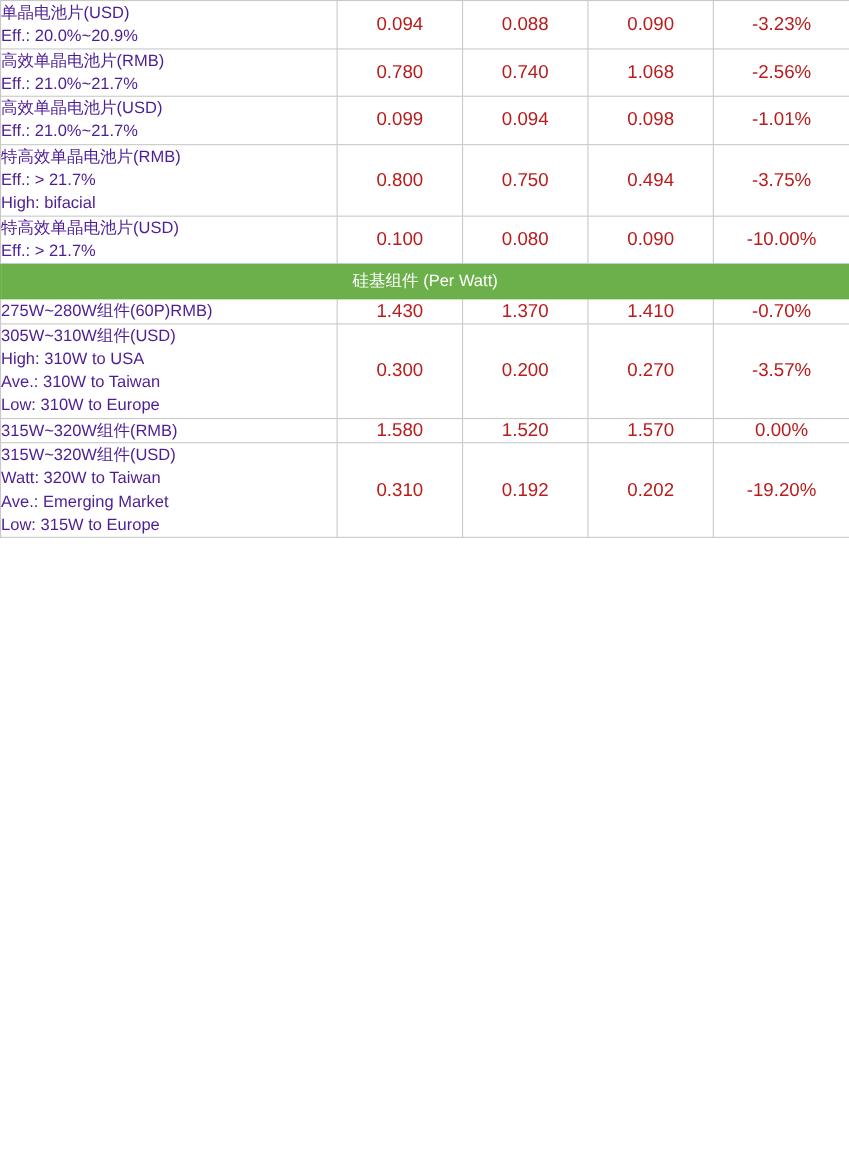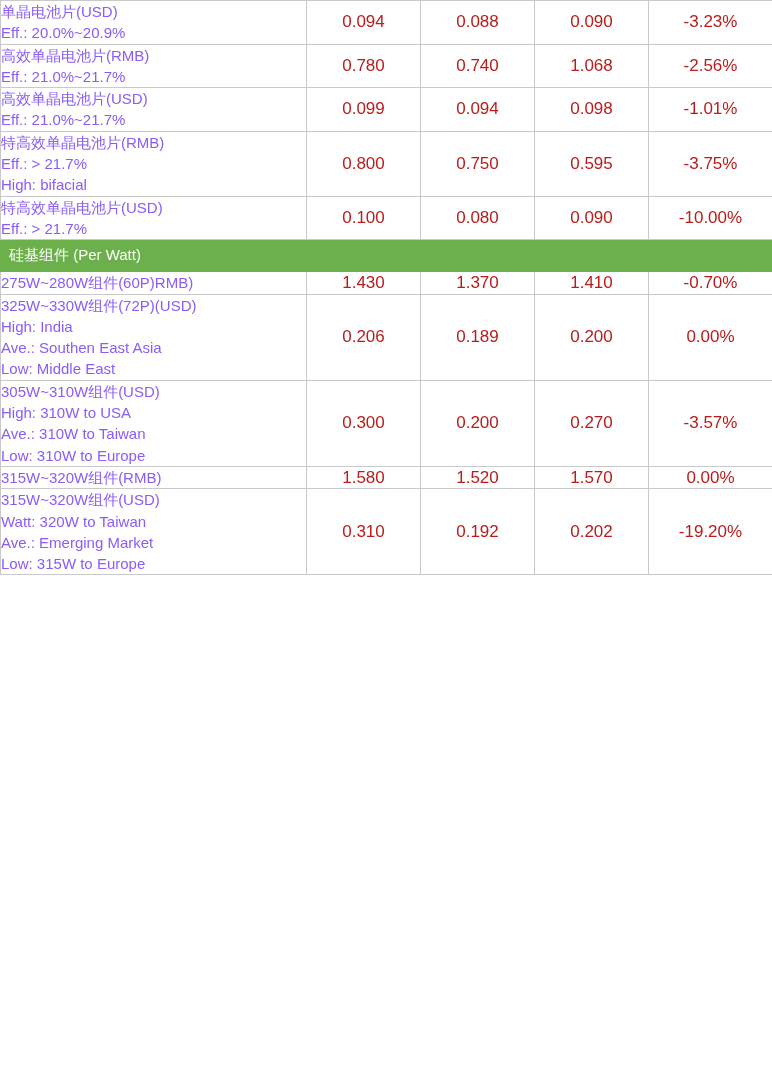--- a/index.html
+++ b/index.html
@@ -28,35 +28,35 @@
   col.c-high  { width: 114px; }
   col.c-low   { width: 114px; }
   col.c-avg   { width: 114px; }
   col.c-chg   { width: 124px; }
 
   td.label-cell {
     padding: 9px 6px 9px 8px;
     font-size: 15px;
     line-height: 1.42;
     text-align: left;
-    color: #8b5cf6;
+    color: #4c1d95;
   }
   td.num-cell {
     text-align: center;
     font-size: 17px;
     color: #b91c1c;
     padding: 6px 4px;
   }
   tr.section-row td {
     background: #6cb04b;
     border: 1px solid #6cb04b;
     padding: 6px 8px;
     color: #ffffff;
     font-size: 15px;
-    text-align: left;
+    text-align: center;
   }
   .label-line {
     display: block;
     white-space: pre;
   }
 </style>
 </head>
 <body>
 
 <table class="price-table">
@@ -99,21 +99,21 @@
         <td class="num-cell">-1.01%</td>
       </tr>
       <tr>
         <td class="label-cell">
           <span class="label-line">特高效单晶电池片(RMB)</span>
           <span class="label-line">Eff.: &gt; 21.7%</span>
           <span class="label-line">High: bifacial</span>
         </td>
         <td class="num-cell">0.800</td>
         <td class="num-cell">0.750</td>
-        <td class="num-cell">0.595</td>
+        <td class="num-cell">0.494</td>
         <td class="num-cell">-3.75%</td>
       </tr>
       <tr>
         <td class="label-cell">
           <span class="label-line">特高效单晶电池片(USD)</span>
           <span class="label-line">Eff.: &gt; 21.7%</span>
         </td>
         <td class="num-cell">0.100</td>
         <td class="num-cell">0.080</td>
         <td class="num-cell">0.090</td>
@@ -123,32 +123,20 @@
         <td colspan="5">硅基组件 (Per Watt)</td>
       </tr>
       <tr>
         <td class="label-cell">
           <span class="label-line">275W~280W组件(60P)RMB)</span>
         </td>
         <td class="num-cell">1.430</td>
         <td class="num-cell">1.370</td>
         <td class="num-cell">1.410</td>
         <td class="num-cell">-0.70%</td>
-      </tr>
-      <tr>
-        <td class="label-cell">
-          <span class="label-line">325W~330W组件(72P)(USD)</span>
-          <span class="label-line">High: India</span>
-          <span class="label-line">Ave.: Southen East Asia</span>
-          <span class="label-line">Low: Middle East</span>
-        </td>
-        <td class="num-cell">0.206</td>
-        <td class="num-cell">0.189</td>
-        <td class="num-cell">0.200</td>
-        <td class="num-cell">0.00%</td>
       </tr>
       <tr>
         <td class="label-cell">
           <span class="label-line">305W~310W组件(USD)</span>
           <span class="label-line">High: 310W to USA</span>
           <span class="label-line">Ave.: 310W to Taiwan</span>
           <span class="label-line">Low: 310W to Europe</span>
         </td>
         <td class="num-cell">0.300</td>
         <td class="num-cell">0.200</td>

